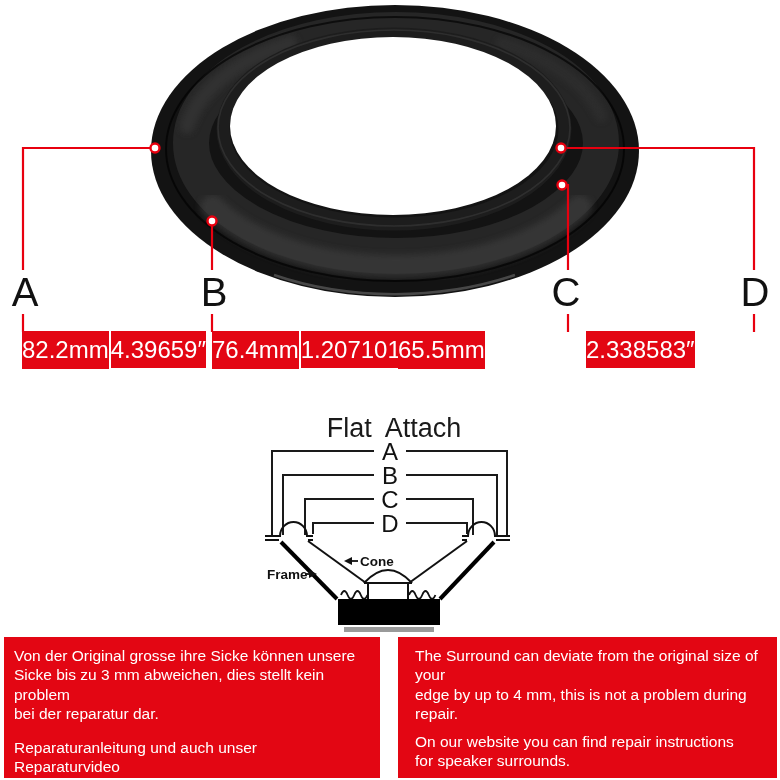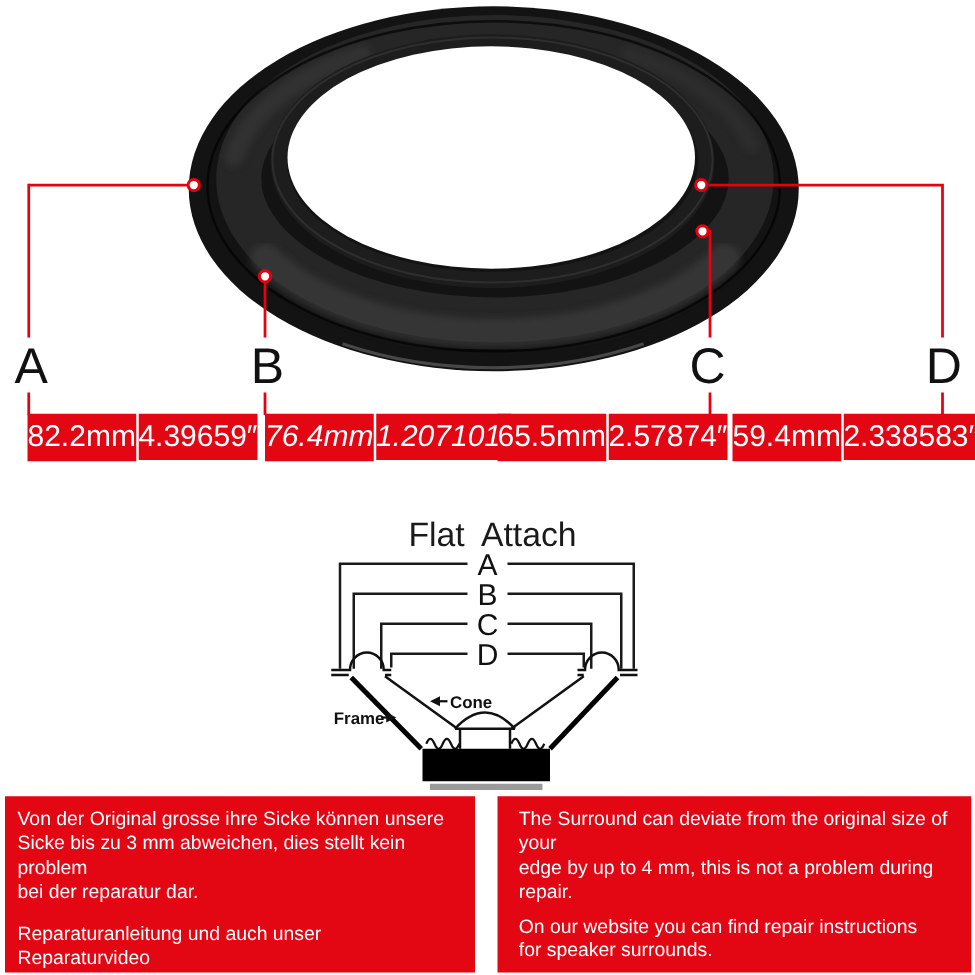--- a/index.html
+++ b/index.html
@@ -8,21 +8,21 @@
   .art{position:absolute;left:0;top:0;width:780px;height:780px;display:block;}
 
   
   .mbox{position:absolute;display:flex;gap:2px;}
   .mrow{background:#e30613;color:#ffffff;text-align:center;
         font-family:"Liberation Sans","DejaVu Sans",sans-serif;
         font-size:24px;}
   .mrow.mm{height:38px;line-height:38px;}
   .mrow.inch{height:37px;line-height:37px;}
   #mbox-a{left:22px;top:331px;width:173px;}
-  #mbox-b{left:212px;top:331px;width:201px;font-style:italic;}
+  #mbox-b{left:212px;top:331px;width:201px;}
   #mbox-c{left:398px;top:331px;width:170px;}
   #mbox-d{left:586px;top:331px;width:171px;}
 
   
   .note{position:absolute;top:637px;height:141px;background:#e30613;color:#ffffff;
         box-sizing:border-box;font-size:15.5px;line-height:19.4px;
         font-family:"Liberation Sans","DejaVu Sans",sans-serif;}
   #note-de{left:4px;width:376px;padding:9px 13px 0 10px;}
   #note-en{left:398px;width:379px;padding:9px 12px 0 17px;}
   .note p{margin:0;white-space:pre-line;}
@@ -147,24 +147,22 @@
   <div class="mbox" id="mbox-a">
     <div class="mrow mm">82.2mm</div>
     <div class="mrow inch">4.39659″</div>
   </div>
   <div class="mbox" id="mbox-b">
     <div class="mrow mm">76.4mm</div>
     <div class="mrow inch">1.207101″</div>
   </div>
   <div class="mbox" id="mbox-c">
     <div class="mrow mm">65.5mm</div>
-    <div class="mrow inch">2.57874″</div>
   </div>
   <div class="mbox" id="mbox-d">
-    <div class="mrow mm">59.4mm</div>
     <div class="mrow inch">2.338583″</div>
   </div>
 
   <div class="note" id="note-de">
     <p>Von der Original grosse ihre Sicke können unsere
 Sicke bis zu 3 mm abweichen, dies stellt kein problem
 bei der reparatur dar.</p>
     <p>Reparaturanleitung und auch unser Reparaturvideo
 können Sie auf Artikelbeschreibung kostenlos
 anschauen und downloaden.</p>

